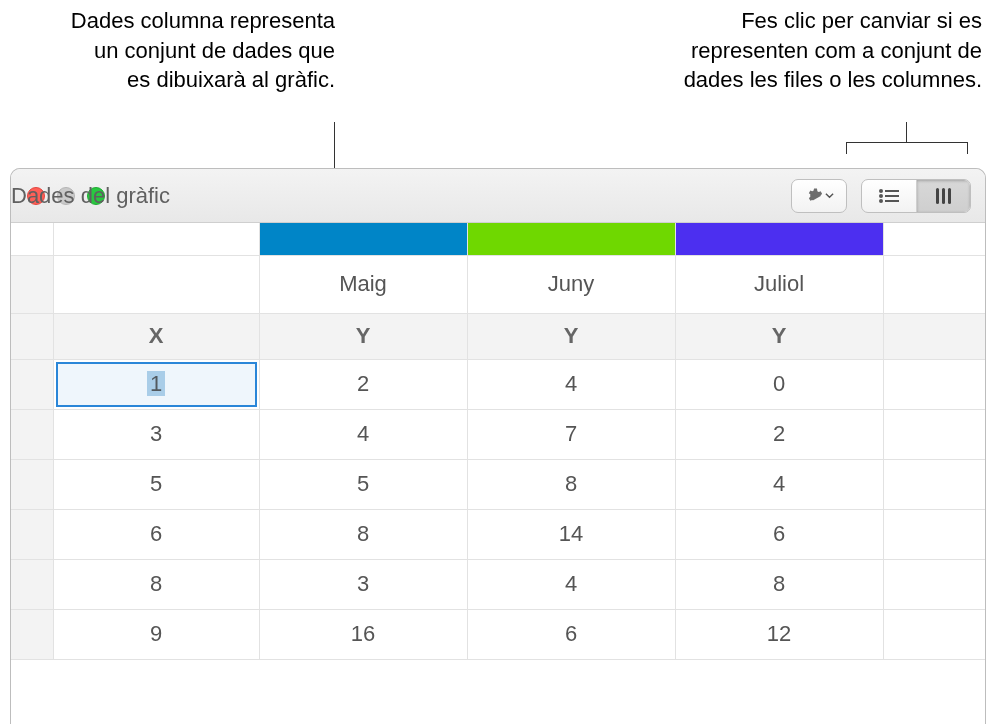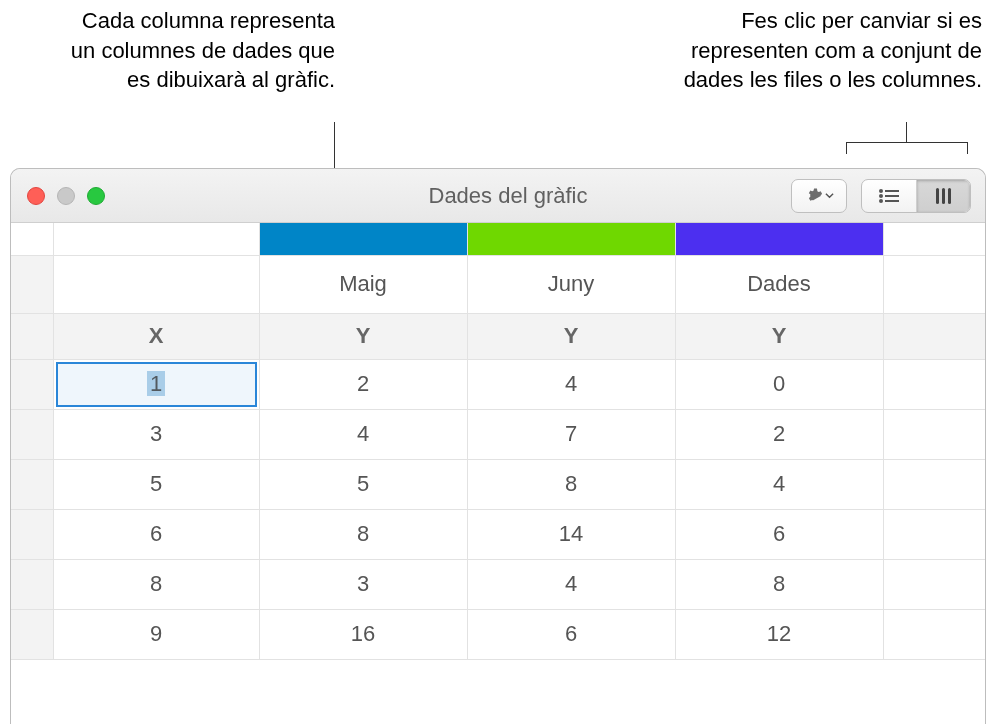--- a/index.html
+++ b/index.html
@@ -82,25 +82,23 @@
       height: 18px;
       border-radius: 50%;
     }
     .tl-close { background: #ff5f57; border: 0.5px solid #e24640; }
     .tl-min   { background: #c9c9c9; border: 0.5px solid #b5b5b5; }
     .tl-max   { background: #28c840; border: 0.5px solid #1fab34; }
 
     .title {
       position: absolute;
       left: 0; right: 0;
-      text-align: center;
       color: #606060;
       font-size: 22px;
       pointer-events: none;
-      margin-left: 20px;
     }
 
     .toolbar-right {
       margin-left: auto;
       display: flex;
       align-items: center;
       gap: 14px;
       margin-right: 14px;
     }
     .gear-btn {
@@ -197,21 +195,21 @@
       padding: 0 3px;
     }
 
     .end { border-right: none !important; }
     td:first-child { border-left: none !important; }
     tr.color-row td { border-top: none; }
   </style>
 </head>
 <body>
 
-<div class="callout callout-left">Cada columna representa un columnes de dades que es dibuixarà al gràfic.</div>
+<div class="callout callout-left">Dades columna representa un conjunt de dades que es dibuixarà al gràfic.</div>
 <div class="callout-line-left"></div>
 
 <div class="callout callout-right">Fes clic per canviar si es representen com a conjunt de dades les files o les columnes.</div>
 <div class="callout-line-right-v"></div>
 <div class="callout-bracket"></div>
 
 <div class="window">
   <div class="titlebar">
     <div class="traffic">
       <div class="tl-dot tl-close"></div>
@@ -269,21 +267,21 @@
         <td class="swatch sw-green"></td>
         <td class="swatch sw-purple"></td>
         <td class="end"></td>
       </tr>
 
       <tr class="month-row">
         <td class="stub"></td>
         <td></td>
         <td>Maig</td>
         <td>Juny</td>
-        <td>Dades</td>
+        <td>Juliol</td>
         <td class="end"></td>
       </tr>
 
       <tr class="axis-row">
         <td class="stub"></td>
         <td>X</td>
         <td>Y</td>
         <td>Y</td>
         <td>Y</td>
         <td class="end"></td>

